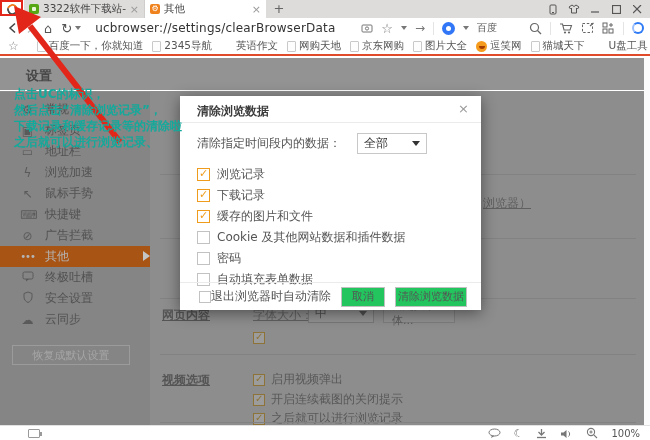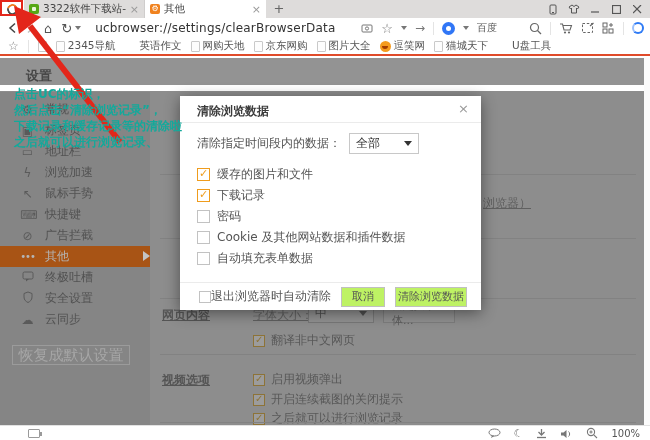--- a/index.html
+++ b/index.html
@@ -41,59 +41,59 @@
   .bm { display:flex; align-items:center; gap:3px; white-space:nowrap; flex:none; }
   .doc { width:9px; height:11px; border:1px solid #c9c9c9; border-radius:1px; background:#fdfdfd; flex:none; }
   .badge { width:12px; height:11px; border-radius:2px; color:#fff; font-size:7px; font-weight:bold; display:flex; align-items:center; justify-content:center; flex:none;margin-top:44px; }
   .badge-en { background:#56a713; }
   .badge-u { background:#2a6fd3; }
   .smiley { width:11px; height:11px; border-radius:50%; background:#f59b1e; position:relative; flex:none; }
   .smiley::after { content:""; position:absolute; left:2.5px; top:5px; width:6px; height:3px; border-radius:0 0 6px 6px; background:#a33c00; }
 
   
   .content { position:absolute; left:0; top:58px; width:650px; height:367px; background:#8d8d8d; }
-  .page-header { position:absolute; left:0; top:0; width:100%; height:33px; background:#939393; border-bottom:6px solid #ffffff; }
+  .page-header { position:absolute; left:0; top:0; width:100%; height:33px; background:#939393; border-bottom:1px solid #ffffff; }
   .page-title { position:absolute; left:26px; top:9px; font-size:13px; color:#474747; font-weight:600; }
   .sidebar { position:absolute; left:0; top:34px; width:150px; height:333px; background:#858585; }
   .side-item { display:flex; align-items:center; gap:10px; height:21px; padding-left:20px; font-size:12px; color:#525252; position:relative; }
   .side-item:first-child { margin-top:7px; }
   .side-ic { width:15px; text-align:center; font-size:12px; color:#5a5a5a; flex:none; }
   .side-item.selected { background:#a85415; color:#b5b5b5; }
   .side-item.selected .side-ic { color:#b5b5b5; }
   .side-item.selected::after { content:""; position:absolute; right:0; top:5px; width:0; height:0; border-top:5.5px solid transparent; border-bottom:5.5px solid transparent; border-left:7px solid #c4c4c4; }
-  .reset-btn { position:absolute; left:12px; top:253px; width:118px; height:20px; border:1px solid #9b9b9b; color:#a6a6a6; font-size:15px; display:flex; align-items:center; justify-content:center; background:transparent; }
+  .reset-btn { position:absolute; left:12px; top:253px; width:118px; height:20px; border:1px solid #9b9b9b; color:#a6a6a6; font-size:11px; display:flex; align-items:center; justify-content:center; background:transparent; }
   .main { position:absolute; left:150px; top:34px; width:494px; height:333px; }
   .hline { position:absolute; left:10px; right:8px; height:1px; background:#828282; }
   .dim-text { position:absolute; font-size:12px; color:#606060; white-space:nowrap;text-decoration:underline; }
   .sec-label { font-weight:600; color:#555; }
   .dim-row { position:absolute; display:flex; align-items:center; gap:6px; font-size:12px; color:#585858; white-space:nowrap; }
   .dim-cb { width:12px; height:12px; border:1px solid #767676; background:#9c9c9c; position:relative; flex:none; }
   .dim-cb.on { border-color:#8d7337; }
   .dim-cb.on::after { content:"✓"; position:absolute; left:1px; top:-2px; font-size:10px; font-weight:bold; color:#8d7337; }
   .dim-select { width:66px; height:20px; border:1px solid #787878; background:#919191; color:#4f4f4f; font-size:12px; display:flex; align-items:center; justify-content:space-between; padding:0 6px; }
   .dim-caret { width:0; height:0; border-left:4px solid transparent; border-right:4px solid transparent; border-top:5px solid #4f4f4f; }
   .dim-btn { height:20px; border:1px solid #7d7d7d; background:#909090; color:#5c5c5c; font-size:11px; display:flex; align-items:center; justify-content:center; padding:0 8px; }
   .scroll-track { position:absolute; right:0; top:0; width:6px; height:367px; background:#fbfbfb; }
 
   
   .dialog { position:absolute; left:180px; top:96px; width:301px; height:214px; background:#fff; box-shadow:0 3px 14px rgba(0,0,0,.45); z-index:10; }
   .dlg-head { position:relative; height:27px; border-bottom:1px solid #ebebeb; }
   .dlg-title { position:absolute; left:17px; top:7px; font-size:12px; font-weight:bold; color:#3c3c3c; }
   .dlg-close { position:absolute; right:12px; top:5px; font-size:13px; color:#999; }
-  .dlg-time { display:flex; align-items:center; gap:8px; padding:10px 0 4px 17px; font-size:12px; color:#555; }
+  .dlg-time { display:flex; align-items:center; gap:16px; padding:10px 0 4px 17px; font-size:12px; color:#555; }
   .dlg-select { width:70px; height:21px; border:1px solid #c8c8c8; display:flex; align-items:center; justify-content:space-between; padding:0 6px; font-size:12px; color:#333; }
   .dlg-select .sel-caret { width:0; height:0; border-left:4px solid transparent; border-right:4px solid transparent; border-top:5px solid #333; }
   .opts { padding:6px 0 0 17px; }
   .opt { display:flex; align-items:center; gap:7px; height:21px; font-size:12px; color:#555; }
   .cb { width:13px; height:13px; border:1px solid #c2c2c2; background:#fff; position:relative; flex:none; }
   .opt.checked .cb { border-color:#ef9c1d; }
   .opt.checked .cb::after { content:"✓"; position:absolute; left:1px; top:-2px; font-size:11px; font-weight:bold; color:#ef9c1d; }
   .dlg-foot { position:absolute; left:0; bottom:0; width:100%; height:28px; border-top:1px solid #ebebeb; display:flex; align-items:center; justify-content:flex-end; gap:10px; padding-right:14px; }
   .foot-cb { display:flex; align-items:center; gap:0; font-size:12px; color:#555; }
-  .dlg-btn { height:20px; border:1px solid #c0c0c0; background:#bef264; color:#555; font-size:11px; display:flex; align-items:center; justify-content:center; }
+  .dlg-btn { height:20px; border:1px solid #c0c0c0; background:#22c55e; color:#555; font-size:11px; display:flex; align-items:center; justify-content:center; }
   .btn-cancel { width:44px; } .btn-confirm { width:72px; }
 
   
   .statusbar { position:absolute; left:0; top:425px; width:650px; height:15px; background:#fff; border-top:1px solid #e2e2e2; display:flex; align-items:center; z-index:5; }
   .boss { margin-left:28px; width:12px; height:9px; border:1px solid #9a9a9a; border-radius:1px; position:relative; }
   .boss::after { content:""; position:absolute; right:-3px; top:2px; width:2px; height:4px; background:#9a9a9a; }
   .sb-right { margin-left:auto; display:flex; align-items:center; gap:13px; padding-right:10px; color:#666; }
   .zoom-pct { font-size:10px; color:#555; }
   .moon { font-size:11px; color:#666; }
 
@@ -219,20 +219,21 @@
       <span class="vsep"></span>
       <span class="ring"></span>
     </div>
   </div>
 
   <div class="bookmarkbar">
     <span class="glyph" style="color:#888;font-size:12px">☆</span>
     <span class="vsep"></span>
     <span class="bm">
         <span class="doc"></span>
+        <span>百度一下，你就知道</span>
       </span>
     <span class="bm">
         <span class="doc"></span>
         <span>2345导航</span>
       </span>
     <span class="bm">
         <span class="badge badge-en">EN</span>
         <span>英语作文</span>
       </span>
     <span class="bm">
@@ -328,21 +329,20 @@
 
       <div class="dim-text sec-label" style="left:12px; top:215px">网页内容</div>
       <div class="dim-text" style="left:103px; top:215px">字体大小：</div>
       <div class="dim-select" style="position:absolute; left:158px; top:211px">
           <span>中</span>
           <span class="dim-caret"></span>
         </div>
       <div class="dim-btn" style="position:absolute; left:233px; top:211px; width:72px">自定义字体...</div>
       <div class="dim-row" style="left:103px; top:240px">
           <span class="dim-cb on"></span>
-          <span>翻译非中文网页</span>
         </div>
 
       <div class="hline" style="top:262px"></div>
       <div class="dim-text sec-label" style="left:12px; top:280px">视频选项</div>
       <div class="dim-row" style="left:103px; top:279px">
           <span class="dim-cb on"></span>
           <span>启用视频弹出</span>
         </div>
       <div class="dim-row" style="left:103px; top:299px">
           <span class="dim-cb on"></span>
@@ -365,33 +365,37 @@
     <div class="dlg-time">
       <span>清除指定时间段内的数据：</span>
       <span class="dlg-select">
           <span>全部</span>
           <span class="sel-caret"></span>
         </span>
     </div>
     <div class="opts">
       <div class="opt checked">
           <span class="cb"></span>
+          <span>浏览记录</span>
+        </div>
+      <div class="opt checked">
+          <span class="cb"></span>
+          <span>下载记录</span>
+        </div>
+      <div class="opt checked">
+          <span class="cb"></span>
           <span>缓存的图片和文件</span>
         </div>
-      <div class="opt checked">
-          <span class="cb"></span>
-          <span>下载记录</span>
-        </div>
       <div class="opt">
           <span class="cb"></span>
+          <span>Cookie 及其他网站数据和插件数据</span>
+        </div>
+      <div class="opt">
+          <span class="cb"></span>
           <span>密码</span>
-        </div>
-      <div class="opt">
-          <span class="cb"></span>
-          <span>Cookie 及其他网站数据和插件数据</span>
         </div>
       <div class="opt">
           <span class="cb"></span>
           <span>自动填充表单数据</span>
         </div>
     </div>
     <div class="dlg-foot">
       <span class="foot-cb">
           <span class="cb" style="width:12px;height:12px"></span>
           <span>退出浏览器时自动清除</span>

